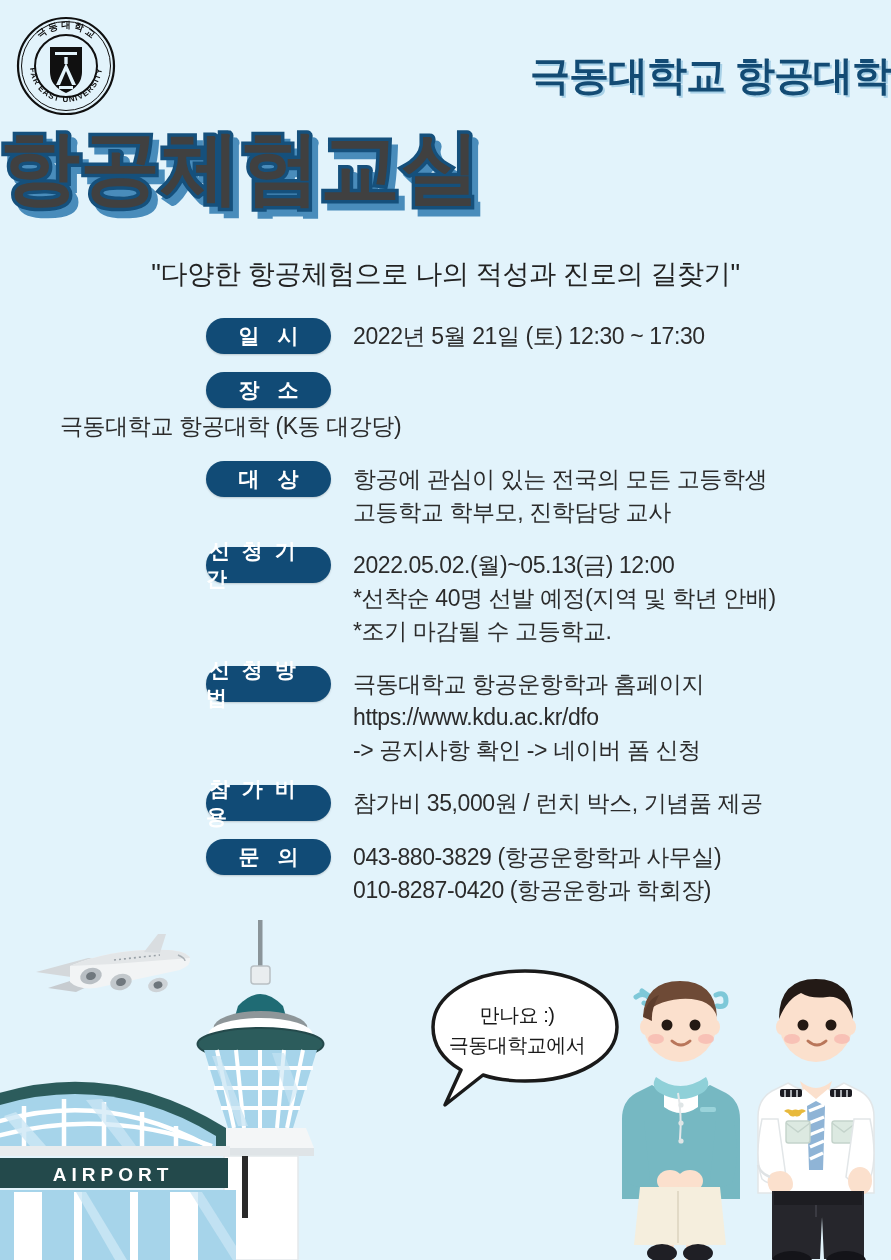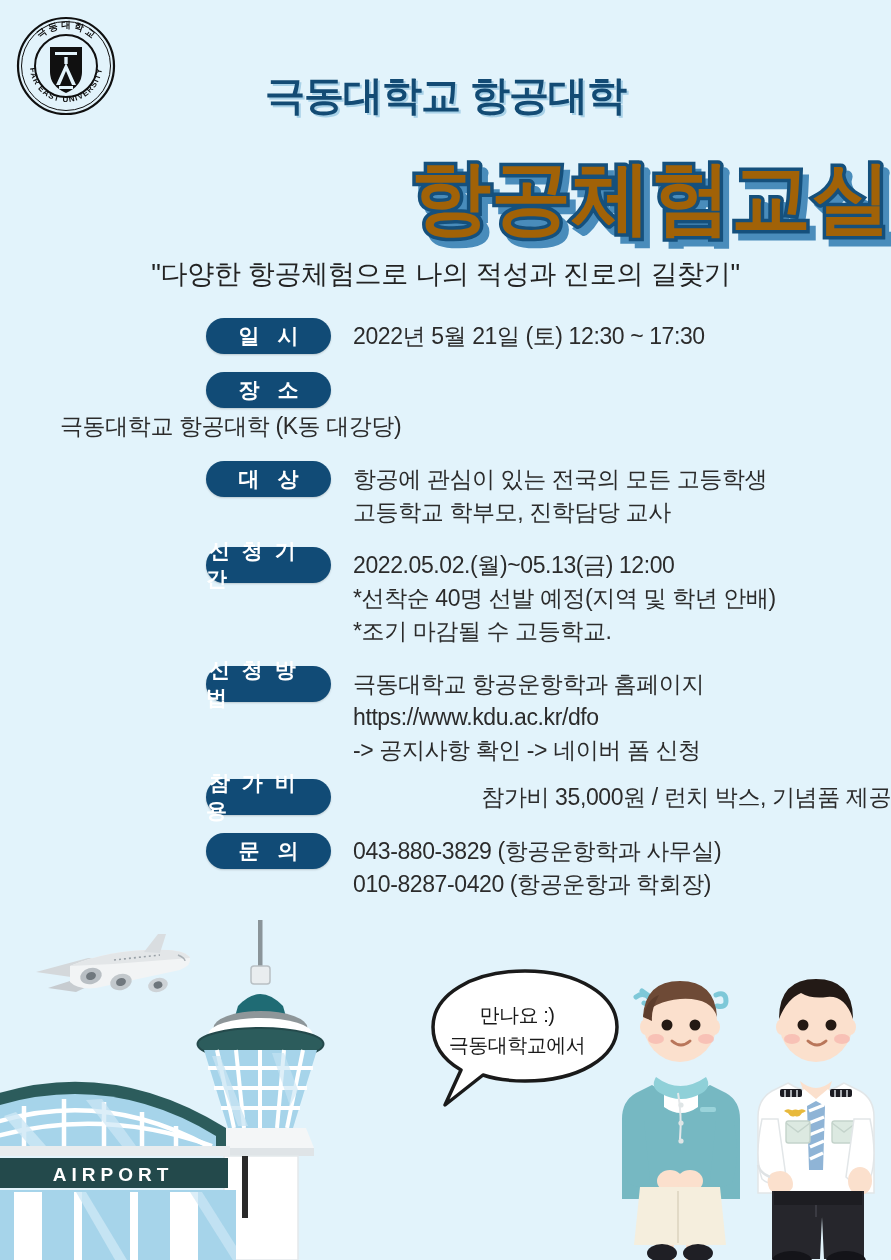--- a/index.html
+++ b/index.html
@@ -10,28 +10,28 @@
     overflow:hidden;position:relative;
   }
   .poster{position:relative;width:891px;height:1260px;overflow:hidden;background:#e2f3fb;}
 
   
   .logo{position:absolute;left:14px;top:14px;width:104px;height:104px;}
   .logo svg{display:block;width:104px;height:104px;}
 
   
   .kicker{
-    position:absolute;left:0;right:0;top:68px;text-align:center;
+    position:absolute;left:0;right:0;top:48px;text-align:right;
     font-size:40px;font-weight:bold;color:#134b74;letter-spacing:-1px;
     text-shadow:2px 2px 0 rgba(120,180,215,.55);
     white-space:nowrap;
   }
   .bigtitle{
-    position:absolute;left:0;right:0;top:156px;text-align:right;
-    font-size:80px;font-weight:bold;color:#a16207;letter-spacing:0px;
+    position:absolute;left:0;right:0;top:126px;text-align:left;
+    font-size:80px;font-weight:bold;color:#404040;letter-spacing:0px;
     white-space:nowrap;line-height:1.05;
     -webkit-text-stroke:7px #15507c;
     paint-order:stroke fill;
     filter:drop-shadow(6px 7px 0 rgba(46,121,175,.85));
   }
   .subtitle{
     position:absolute;left:0;right:0;top:256px;text-align:center;
     font-size:27px;color:#232323;white-space:nowrap;letter-spacing:-.3px;
   }
 
@@ -129,21 +129,21 @@
         </div>
       </div>
       <div class="row" style="margin-top: 18px;">
         <div class="pill sp4">신 청 방 법</div>
         <div class="vals">
           <div>극동대학교 항공운항학과 홈페이지</div>
           <div>https://www.kdu.ac.kr/dfo</div>
           <div>-&gt; 공지사항 확인 -&gt; 네이버 폼 신청</div>
         </div>
       </div>
-      <div class="row" style="margin-top: 12px; justify-content: space-between;">
+      <div class="row" style="margin-top: 18px;">
         <div class="pill sp4">참 가 비 용</div>
         <div class="vals">
           <div>참가비 35,000원 / 런치 박스, 기념품 제공</div>
         </div>
       </div>
       <div class="row" style="margin-top: 18px;">
         <div class="pill sp2">문 의</div>
         <div class="vals">
           <div>043-880-3829 (항공운항학과 사무실)</div>
           <div>010-8287-0420 (항공운항과 학회장)</div>

